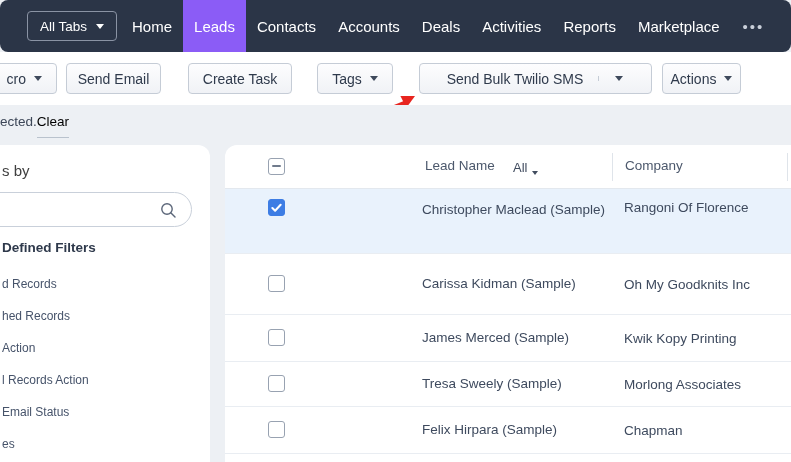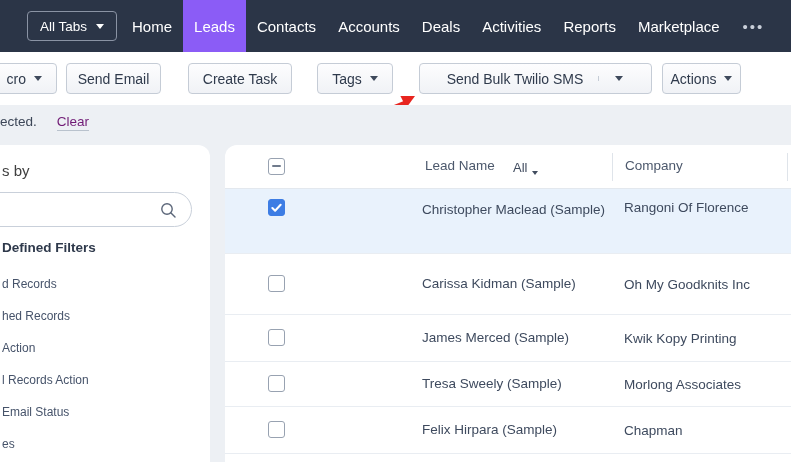--- a/index.html
+++ b/index.html
@@ -1,21 +1,21 @@
 <!DOCTYPE html>
 <html><head>
 <meta charset="utf-8">
 <style>
   html,body{margin:0;padding:0;}
   body{
     width:791px;height:462px;overflow:hidden;position:relative;
     font-family:"Liberation Sans",sans-serif;background:#edf0f4;
   }
   
-  .nav{position:absolute;top:0;left:0;width:791px;height:52px;background:#2b3547;display:flex;align-items:center;}
+  .nav{position:absolute;top:0;left:0;width:791px;height:52px;background:#2b3547;display:flex;align-items:center;border-radius:8px;}
   .all-tabs{margin-left:27px;height:28px;padding:0 12px;border:1px solid #8a93a4;border-radius:4px;
     color:#fff;font-size:13.5px;display:flex;align-items:center;gap:9px;background:transparent;cursor:pointer;}
   .caret{width:0;height:0;border-left:4px solid transparent;border-right:4px solid transparent;border-top:5px solid currentColor;display:inline-block;}
   .nav-items{display:flex;height:52px;margin-left:4px;align-items:stretch;}
   .nav-item{padding:0 11px;color:#fff;font-size:15px;display:flex;align-items:center;cursor:pointer;white-space:nowrap;}
   .nav-item.active{background:#8b5cf6;}
   .nav-more{color:#c9cfd9;font-size:15px;letter-spacing:2px;margin-left:12px;cursor:pointer;}
 
   
   .toolbar{position:absolute;top:52px;left:0;width:791px;height:53px;background:#fff;}
@@ -30,21 +30,21 @@
   #btn-bulk{left:419px;width:233px;padding:12px;gap:0;}
   .bulk-main{flex:1;height:100%;display:flex;align-items:center;justify-content:center;}
   .bulk-caret{width:40px;height:100%;border-left:1px solid #c5ccd6;display:flex;align-items:center;justify-content:center;}
   #btn-actions{left:662px;width:79px;}
   .red-box{position:absolute;left:412px;top:57px;width:247px;height:39px;border:3px solid #e8251f;border-radius:3px;box-sizing:border-box;pointer-events:none;}
   .arrow-svg{position:absolute;left:360px;top:88px;pointer-events:none;}
 
   
   .content{position:absolute;top:105px;left:0;width:791px;bottom:0;background:#edf0f4;}
   .sel-bar{position:absolute;left:0;top:9px;font-size:13.5px;color:#3c4657;display:flex;align-items:baseline;}
-  .clear-link{margin-left:20px;color:#701a75;border-bottom:1px solid #b9c2cd;padding-bottom:1px;cursor:pointer;}
+  .clear-link{margin-left:0;color:#000000;border-bottom:1px solid #b9c2cd;padding-bottom:8px;cursor:pointer;}
 
   
   .left-card{position:absolute;left:-18px;top:40px;width:228px;bottom:-10px;background:#fff;border-radius:0 12px 0 0;}
   .side-title{position:absolute;left:20px;top:17px;font-size:15px;color:#404040;}
   .side-search{position:absolute;left:-6px;top:47px;width:216px;height:35px;border:1px solid #c9d0da;border-radius:18px;background:#fff;box-sizing:border-box;}
   .search-icon{position:absolute;right:14px;top:9px;}
   .side-section{position:absolute;left:20px;top:95px;font-size:13.5px;font-weight:bold;color:#2e394b;}
   .side-items{position:absolute;left:20px;top:123px;right:10px;}
   .side-item{height:32px;line-height:32px;font-size:12px;color:#46536a;cursor:pointer;white-space:nowrap;}
 

